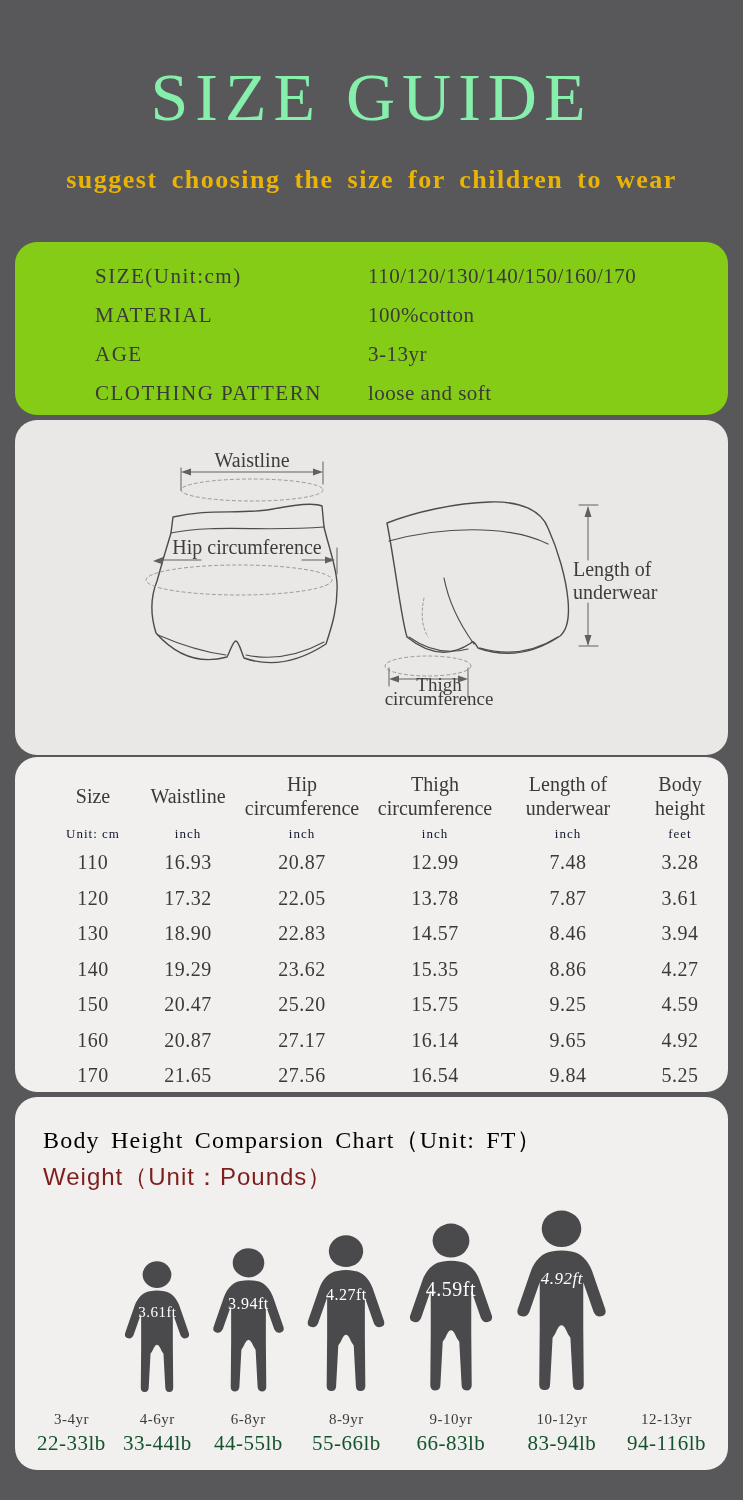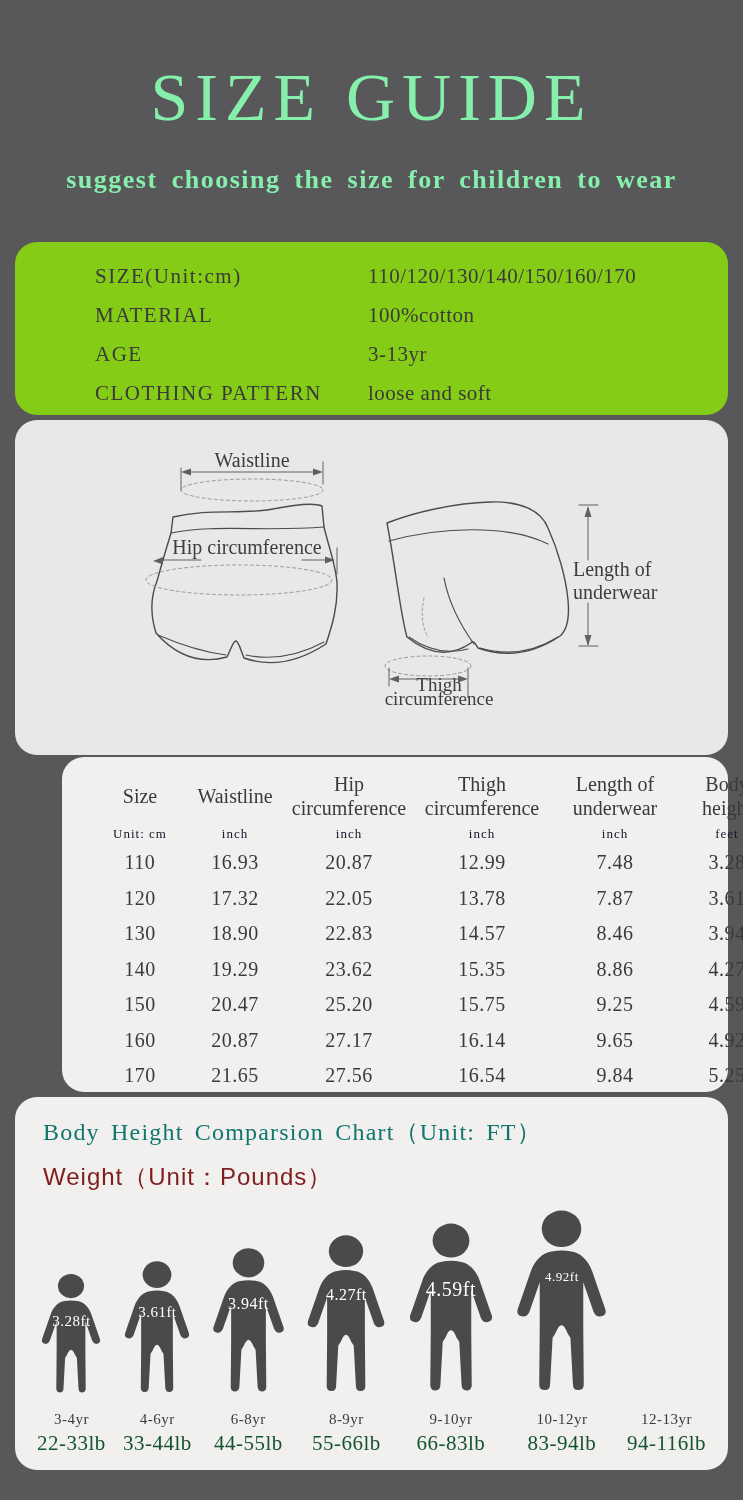--- a/index.html
+++ b/index.html
@@ -13,30 +13,30 @@
   }
 
   
   .page-title {
     position:absolute; top:58px; left:0; width:100%;
     text-align:center; color:#86efac;
     font-size:68px; font-weight:normal; letter-spacing:7px;
   }
   .page-subtitle {
     position:absolute; top:165px; left:0; width:100%;
-    text-align:center; color:#86efac;
+    text-align:center; color:#eab308;
     font-size:26px; font-weight:bold; letter-spacing:1.5px; word-spacing:6px;
   }
 
   
   .cards { position:absolute; left:15px; top:242px; width:713px; }
   .card { border-radius:22px; }
   #card-info    { height:173px; background:#84cc16; margin-bottom:5px; }
   #card-diagram { height:335px; background:#e9e8e6; margin-bottom:2px; position:relative; }
-  #card-table   { height:335px; background:#f1f0ee; margin-bottom:5px; padding-top:12px;margin-left:47px; }
+  #card-table   { height:335px; background:#f1f0ee; margin-bottom:5px; padding-top:12px; }
   #card-chart   { height:373px; background:#f1f0ee; position:relative; }
 
   
   .info-grid {
     padding:15px 0 0 80px;
     display:grid; grid-template-columns:273px auto; grid-auto-rows:39px;
     align-items:center;
     color:#3a3a3a; font-size:21px;
   }
   .info-label { letter-spacing:1.5px; }
@@ -58,22 +58,22 @@
     text-align:center; align-items:center;
     color:#3a3a3a;
   }
   .trow-head  { font-size:20px; line-height:24px; height:54px; }
   .trow-head .th { white-space:pre-line; }
   .trow-units { font-size:13px; height:22px; letter-spacing:1px; color:#0f172a; }
   .trow-data  { font-size:20px; height:35.5px; letter-spacing:0.5px; }
 
   
   .chart-title1 {
-    position:absolute; left:28px; top:19px;
-    font-size:24px; letter-spacing:1.2px; word-spacing:4px; color:#0f766e;
+    position:absolute; left:28px; top:27px;
+    font-size:24px; letter-spacing:1.2px; word-spacing:4px; color:#000000;
   }
   .chart-title2 {
     position:absolute; left:28px; top:64px;
     font-size:24px; letter-spacing:1px;
     font-family:"Liberation Sans", sans-serif; color:#7f1d1d;
   }
   .figures {
     position:absolute; left:22px; right:22px; bottom:14px;
     display:flex; justify-content:space-between; align-items:flex-end;
   }
@@ -272,26 +272,20 @@
     </div>
   </div>
 
   <div class="card" id="card-chart">
     <div class="chart-title1">Body Height Comparsion Chart（Unit: FT）</div>
     <div class="chart-title2">Weight（Unit：Pounds）</div>
 
     <div class="figures">
 
       <div class="fig-col">
-        <div class="fig-person" style="width:66px;height:124px;">
-          <svg viewBox="0 0 100 190" preserveAspectRatio="xMidYMax meet">
-              <use href="#person-shape"></use>
-            </svg>
-          <span class="fig-ft" style="font-size:15px;">3.28ft</span>
-        </div>
         <div class="fig-age">3-4yr</div>
         <div class="fig-weight">22-33lb</div>
       </div>
 
       <div class="fig-col">
         <div class="fig-person" style="width:72px;height:137px;">
           <svg viewBox="0 0 100 190" preserveAspectRatio="xMidYMax meet">
               <use href="#person-shape"></use>
             </svg>
           <span class="fig-ft" style="font-size:15px;">3.61ft</span>
@@ -331,21 +325,21 @@
         </div>
         <div class="fig-age">9-10yr</div>
         <div class="fig-weight">66-83lb</div>
       </div>
 
       <div class="fig-col">
         <div class="fig-person" style="width:99px;height:188px;">
           <svg viewBox="0 0 100 190" preserveAspectRatio="xMidYMax meet">
               <use href="#person-shape"></use>
             </svg>
-          <span class="fig-ft" style="font-size:13px;">4.92ft</span>
+          <span class="fig-ft" style="font-size:17px;font-style:italic;">4.92ft</span>
         </div>
         <div class="fig-age">10-12yr</div>
         <div class="fig-weight">83-94lb</div>
       </div>
 
       <div class="fig-col">
         <div class="fig-age">12-13yr</div>
         <div class="fig-weight">94-116lb</div>
       </div>
 

